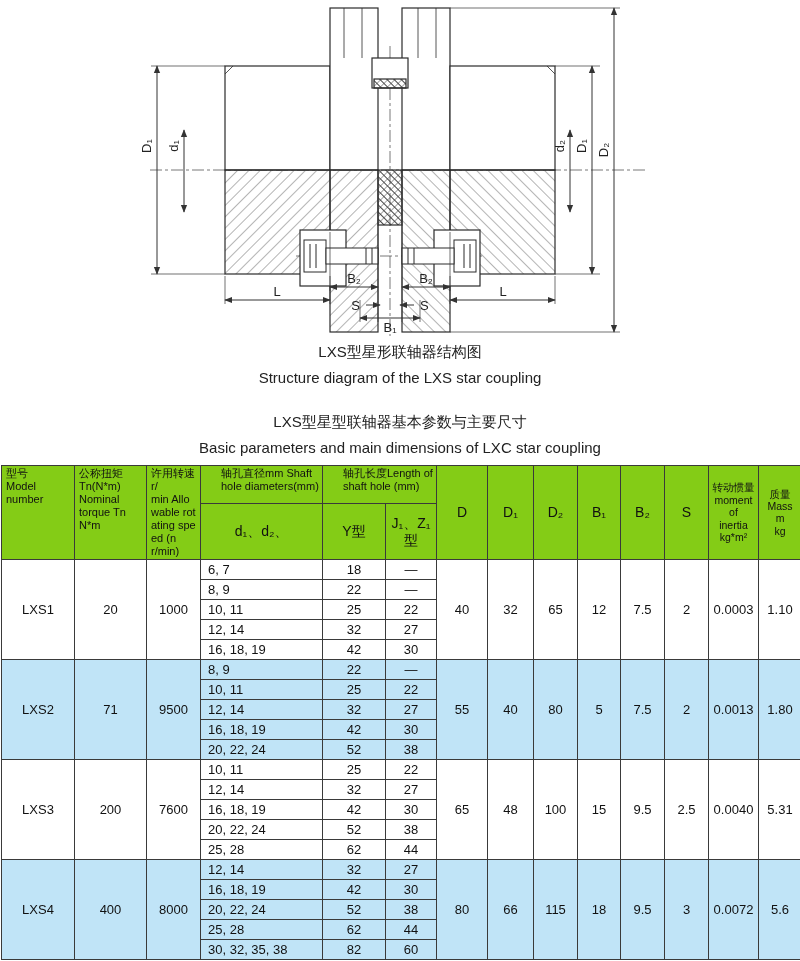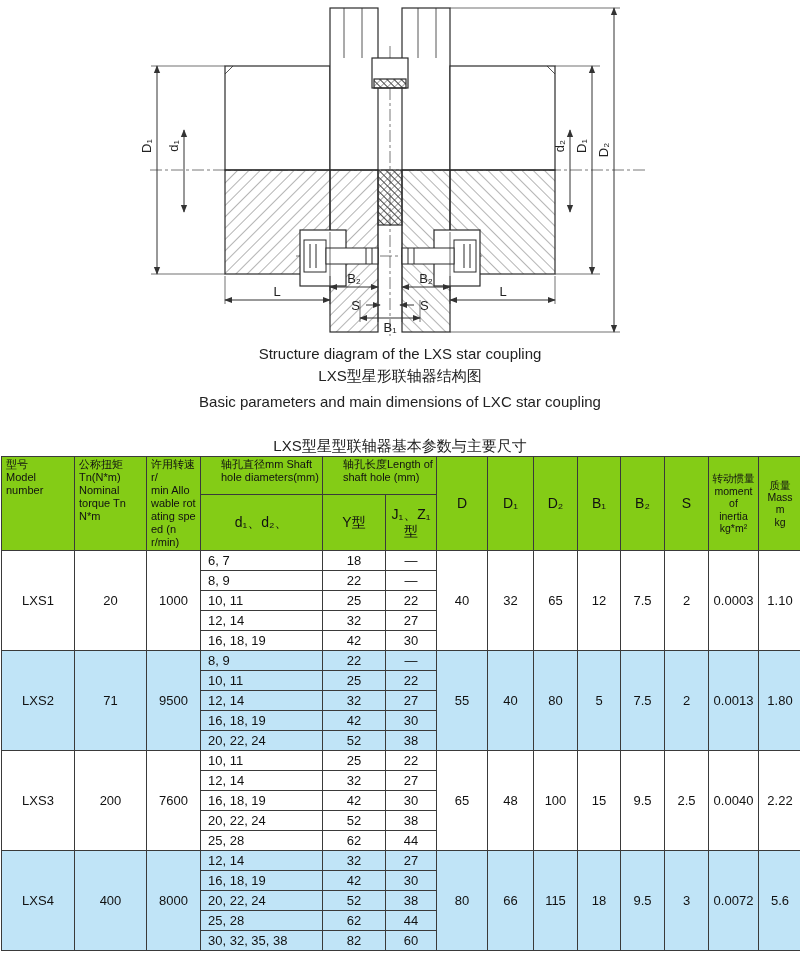--- a/index.html
+++ b/index.html
@@ -154,24 +154,24 @@
         <text x="354" y="283" text-anchor="middle">B₂</text>
         <text x="360" y="310" text-anchor="end">S</text>
         <text x="390" y="332" text-anchor="middle">B₁</text>
         <text x="426" y="283" text-anchor="middle">B₂</text>
         <text x="420" y="310" text-anchor="start">S</text>
         <text x="503" y="296" text-anchor="middle">L</text>
       </g>
     </svg>
   </div>
 
+  <div class="caption cap-zh1">LXS型星形联轴器结构图</div>
   <div class="caption cap-en1">Structure diagram of the LXS star coupling</div>
-  <div class="caption cap-zh1">LXS型星形联轴器结构图</div>
+  <div class="caption cap-zh2">LXS型星型联轴器基本参数与主要尺寸</div>
   <div class="caption cap-en2">Basic parameters and main dimensions of LXC star coupling</div>
-  <div class="caption cap-zh2">LXS型星型联轴器基本参数与主要尺寸</div>
 
   <table>
     <colgroup>
       <col style="width:73px">
         <col style="width:72px">
         <col style="width:54px">
       <col style="width:122px">
         <col style="width:63px">
         <col style="width:51px">
       <col style="width:51px">
@@ -304,21 +304,21 @@
           <td class="left">10, 11</td>
           <td>25</td>
           <td>22</td>
           <td rowspan="5">65</td>
           <td rowspan="5">48</td>
           <td rowspan="5">100</td>
           <td rowspan="5">15</td>
           <td rowspan="5">9.5</td>
           <td rowspan="5">2.5</td>
           <td rowspan="5">0.0040</td>
-          <td rowspan="5">2.22</td>
+          <td rowspan="5">5.31</td>
         </tr>
         <tr>
           <td class="left">12, 14</td>
           <td>32</td>
           <td>27</td>
         </tr>
         <tr>
           <td class="left">16, 18, 19</td>
           <td>42</td>
           <td>30</td>

